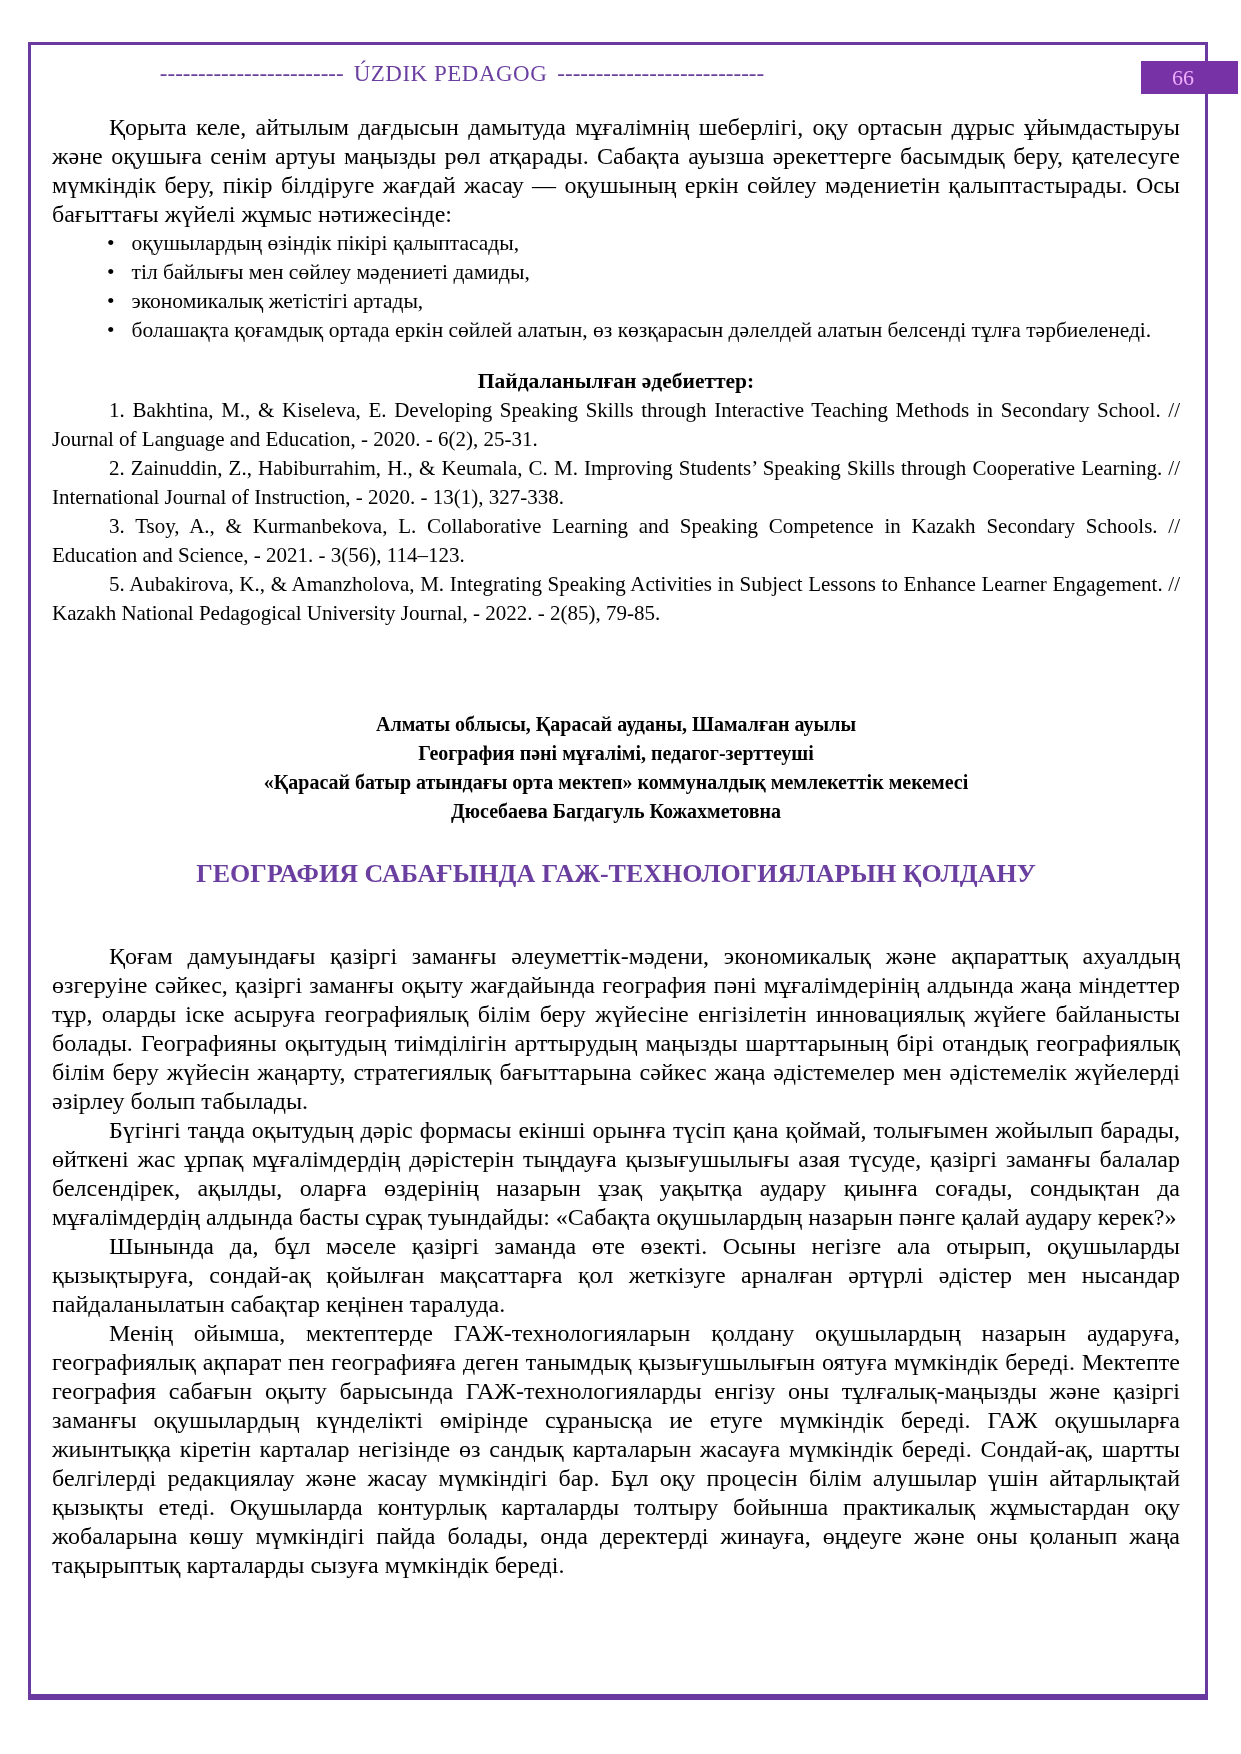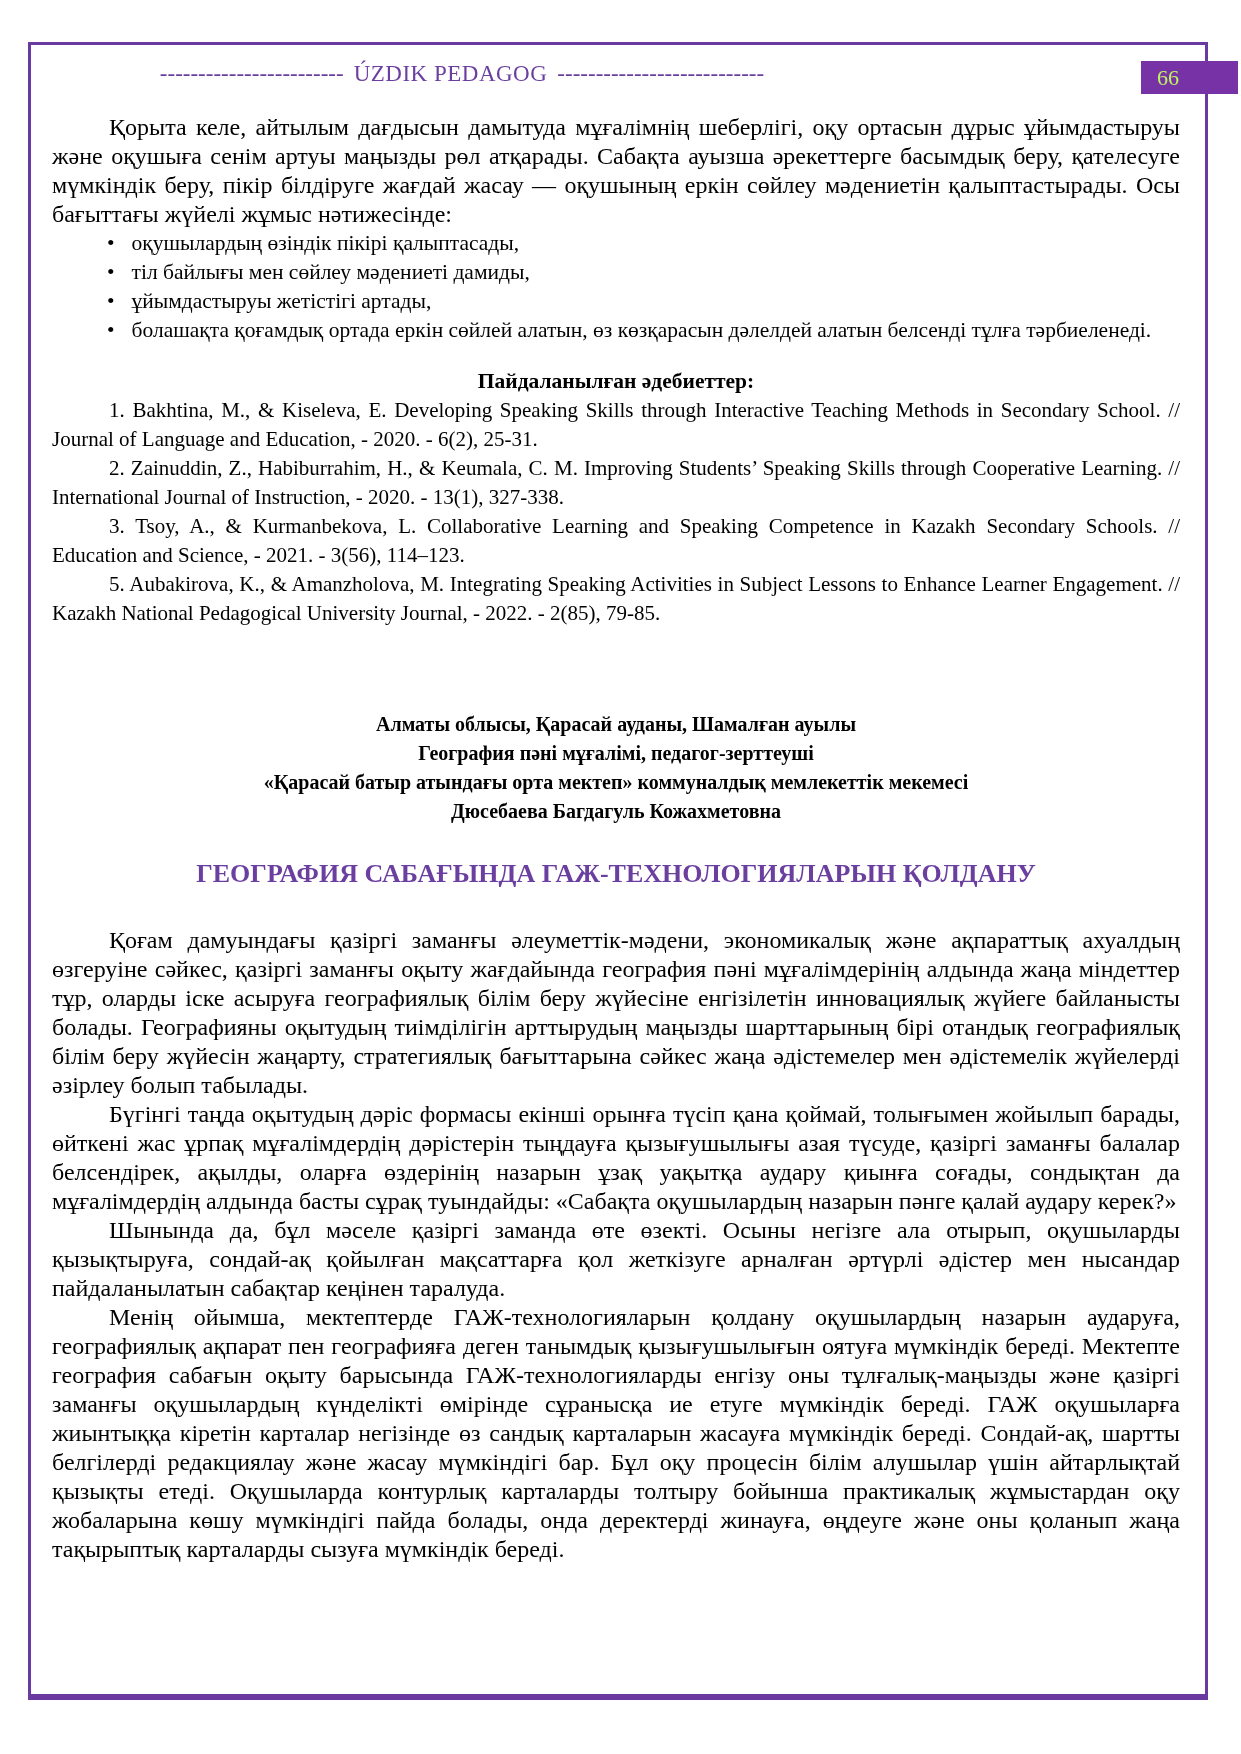--- a/index.html
+++ b/index.html
@@ -35,24 +35,24 @@
     white-space:nowrap;
   }
   .page-header span{letter-spacing:0.5px;}
   .page-header .dashes{letter-spacing:0;}
   .page-header .title{margin:0 10px;}
   .badge{
     position:absolute;
     left:1141px; top:61px;
     width:97px; height:33px;
     background:#7733a6;
-    color:#bef264;
+    color:#f0abfc;
     font-size:22px;
     line-height:33px;
-    padding-left:16px;
+    padding-left:31px;
     box-sizing:border-box;
     z-index:5;
   }
   .para{
     font-size:24px;
     line-height:29px;
     text-align:justify;
     text-indent:57px;
     margin:0;
   }
@@ -87,42 +87,42 @@
     line-height:29px;
   }
   .article-title{
     margin-top:28px;
     text-align:center;
     font-weight:bold;
     font-size:26px;
     line-height:40px;
     color:#6b3fa0;
   }
-  .article-body .para:first-child{margin-top:32px;}
+  .article-body .para:first-child{margin-top:48px;}
 </style>
 </head>
 <body>
 
 <div class="badge">
   <span>66</span>
 </div>
 
 <div class="frame">
   <div class="content">
 
     <div class="page-header">
       <span class="dashes">------------------------</span><span class="title">ÚZDIK PEDAGOG</span><span class="dashes">---------------------------</span>
     </div>
 
     <p class="para first-para">Қорыта келе, айтылым дағдысын дамытуда мұғалімнің шеберлігі, оқу ортасын дұрыс ұйымдастыруы және оқушыға сенім артуы маңызды рөл атқарады. Сабақта ауызша әрекеттерге басымдық беру, қателесуге мүмкіндік беру, пікір білдіруге жағдай жасау — оқушының еркін сөйлеу мәдениетін қалыптастырады. Осы бағыттағы жүйелі жұмыс нәтижесінде:</p>
 
     <div>
       <div class="bullet-item"><span class="bullet-glyph">•</span><span>оқушылардың өзіндік пікірі қалыптасады,</span></div>
       <div class="bullet-item"><span class="bullet-glyph">•</span><span>тіл байлығы мен сөйлеу мәдениеті дамиды,</span></div>
-      <div class="bullet-item"><span class="bullet-glyph">•</span><span>ұйымдастыруы жетістігі артады,</span></div>
+      <div class="bullet-item"><span class="bullet-glyph">•</span><span>экономикалық жетістігі артады,</span></div>
       <div class="bullet-item"><span class="bullet-glyph">•</span><span>болашақта қоғамдық ортада еркін сөйлей алатын, өз көзқарасын дәлелдей алатын белсенді тұлға тәрбиеленеді.</span></div>
     </div>
 
     <div class="refs-heading">Пайдаланылған әдебиеттер:</div>
 
     <div>
       <p class="ref-item">1. Bakhtina, M., &amp; Kiseleva, E. Developing Speaking Skills through Interactive Teaching Methods in Secondary School. // Journal of Language and Education, - 2020. - 6(2), 25-31.</p>
       <p class="ref-item">2. Zainuddin, Z., Habiburrahim, H., &amp; Keumala, C. M. Improving Students’ Speaking Skills through Cooperative Learning. // International Journal of Instruction, - 2020. - 13(1), 327-338.</p>
       <p class="ref-item">3. Tsoy, A., &amp; Kurmanbekova, L. Collaborative Learning and Speaking Competence in Kazakh Secondary Schools. // Education and Science, - 2021. - 3(56), 114–123.</p>
       <p class="ref-item">5. Aubakirova, K., &amp; Amanzholova, M. Integrating Speaking Activities in Subject Lessons to Enhance Learner Engagement. // Kazakh National Pedagogical University Journal, - 2022. - 2(85), 79-85.</p>

